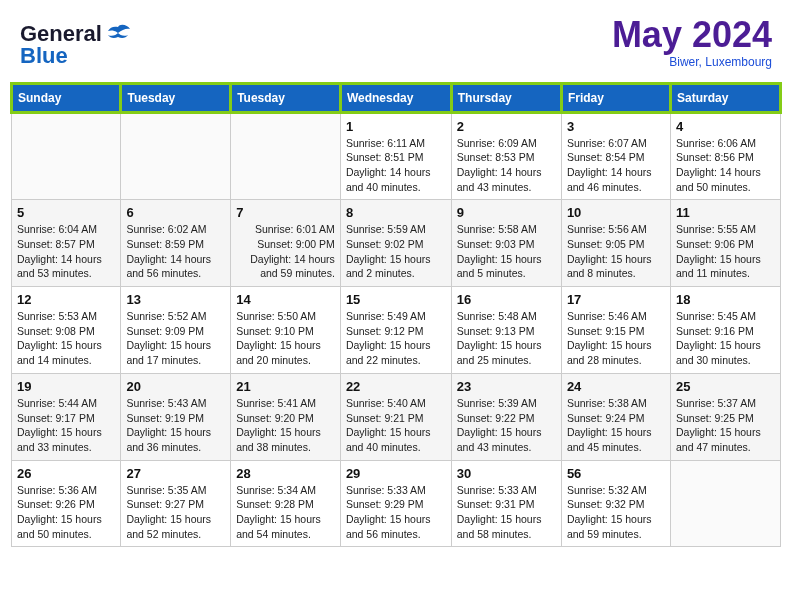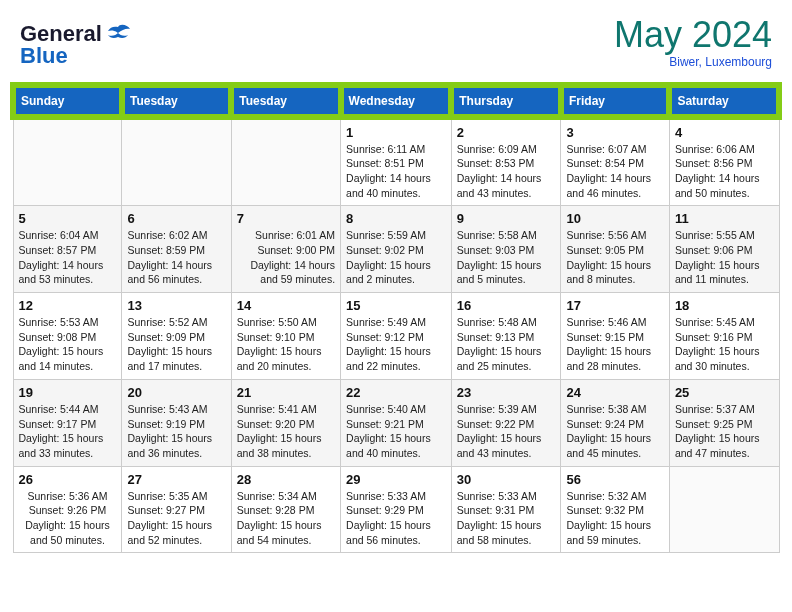--- a/index.html
+++ b/index.html
@@ -26,43 +26,43 @@
     .logo-row {
       display: flex;
       align-items: center;
       gap: 2px;
     }
     .title-block {
       text-align: right;
     }
     .title-block h1 {
       font-size: 36px;
-      font-weight: normal;
-      color: #0f766e;
+      font-weight: bold;
+      color: #4c1d95;
       line-height: 1.1;
       margin-left: 30px;
     }
     .title-block h2 {
       font-size: 12px;
       font-weight: normal;
       color: #1d4ed8;
     }
     table {
       width: 100%;
       border-collapse: collapse;
       font-size: 11px;
     }
     thead tr th {
       background: #1565c0;
       color: #fff;
       padding: 6px 5px;
       text-align: left;
       font-size: 12px;
       font-weight: bold;
-      border: 6px solid #84cc16;
+      border: 3px solid #84cc16;
     }
     tbody tr td {
       border: 1px solid #ccc;
       vertical-align: top;
       padding: 5px 5px;
       width: 113px;
       min-height: 80px;
       background: #fff;
     }
     tbody tr:nth-child(even) td {
@@ -303,21 +303,21 @@
           <span class="day-number">25</span>
           <div class="day-info" style="white-space: pre-line;">Sunrise: 5:37 AM
 Sunset: 9:25 PM
 Daylight: 15 hours
 and 47 minutes.</div>
         </td>
       </tr>
       <tr>
         <td>
           <span class="day-number">26</span>
-          <div class="day-info" style="white-space: pre-line; text-align: center;">Sunrise: 5:36 AM
+          <div class="day-info" style="white-space: pre-line;">Sunrise: 5:36 AM
 Sunset: 9:26 PM
 Daylight: 15 hours
 and 50 minutes.</div>
         </td>
         <td>
           <span class="day-number">27</span>
           <div class="day-info" style="white-space: pre-line;">Sunrise: 5:35 AM
 Sunset: 9:27 PM
 Daylight: 15 hours
 and 52 minutes.</div>

